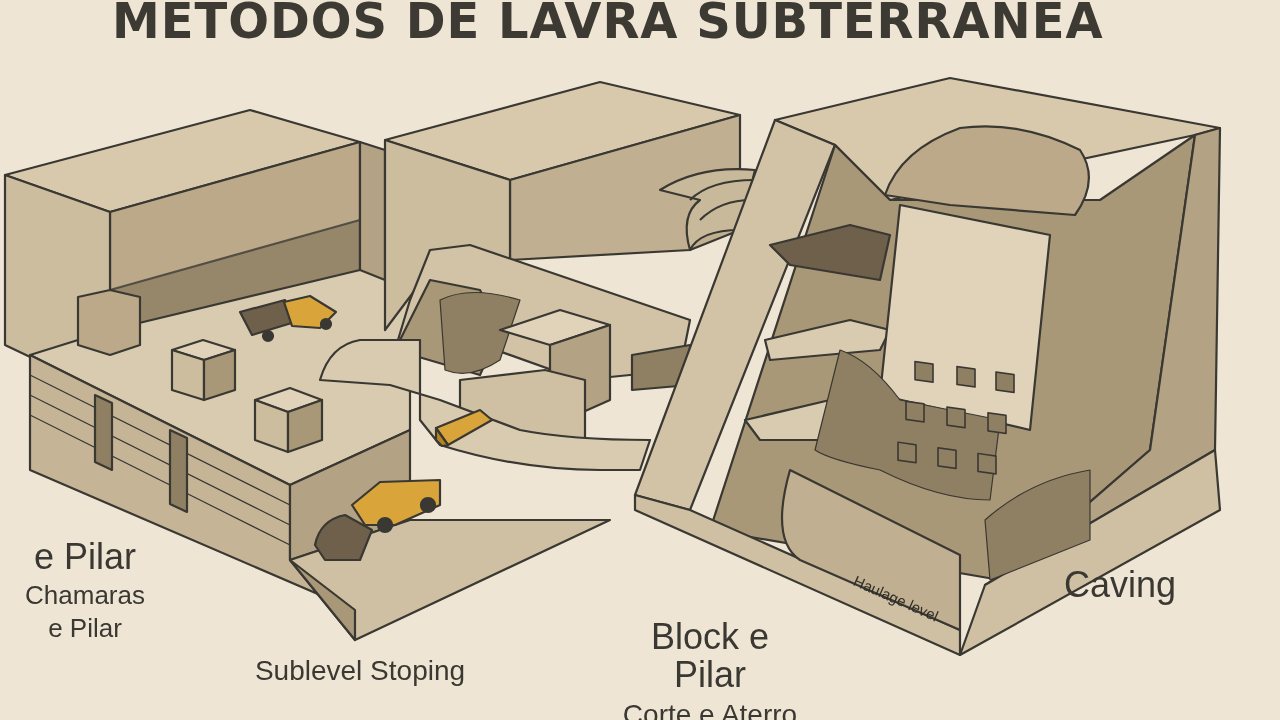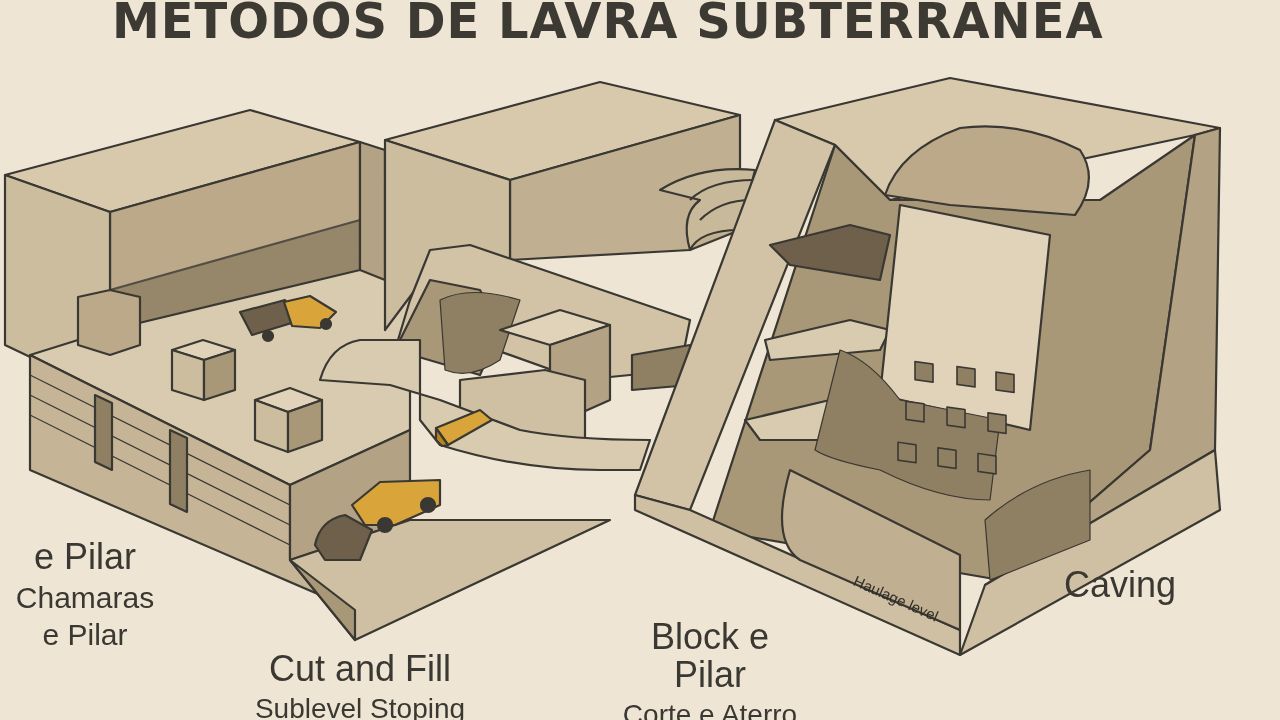--- a/index.html
+++ b/index.html
@@ -12,21 +12,21 @@
   .title {
     position: absolute; left: 112px; top: -14px; width: 980px;
     font-family: "DejaVu Sans", sans-serif; font-weight: bold;
     font-size: 50px; letter-spacing: 1px; line-height: 70px;
     color: #3c3a33; white-space: nowrap;
     transform: scaleX(0.96); transform-origin: left top;
   }
   svg.scene { position: absolute; left: 0; top: 0; }
   .label { position: absolute; text-align: center; color: #3a3832; line-height: 1.05; }
   .label .main { font-size: 36px; display: block; }
-  .label .sub { font-size: 30px; display: block; }
+  .label .sub { font-size: 26px; display: block; }
   #lbl-camaras { left: 0px; top: 538px; width: 170px; }
   #lbl-camaras .sub { margin-top: 6px; }
   #lbl-cutfill { left: 230px; top: 650px; width: 260px; }
   #lbl-cutfill .sub { font-size: 28px; margin-top: 6px; }
   #lbl-corte { left: 610px; top: 618px; width: 200px; }
   #lbl-corte .sub { font-size: 28px; margin-top: 6px; }
   #lbl-block { left: 1040px; top: 566px; width: 160px; }
   .haulage {
     position: absolute; left: 858px; top: 572px; font-size: 15px;
     transform: rotate(24deg); transform-origin: left top; color: #2f2d28;
@@ -155,21 +155,20 @@
 
 <div class="haulage">Haulage level</div>
 
 <div class="label" id="lbl-camaras">
   <span class="main">e Pilar</span>
   <span class="sub">Chamaras</span>
   <span class="sub">e Pilar</span>
 </div>
 
 <div class="label" id="lbl-cutfill">
-  <span class="main">Cut and Fill</span>
   <span class="sub">Sublevel Stoping</span>
 </div>
 
 <div class="label" id="lbl-corte">
   <span class="main">Block e</span>
   <span class="main">Pilar</span>
   <span class="sub">Corte e Aterro</span>
 </div>
 
 <div class="label" id="lbl-block">

